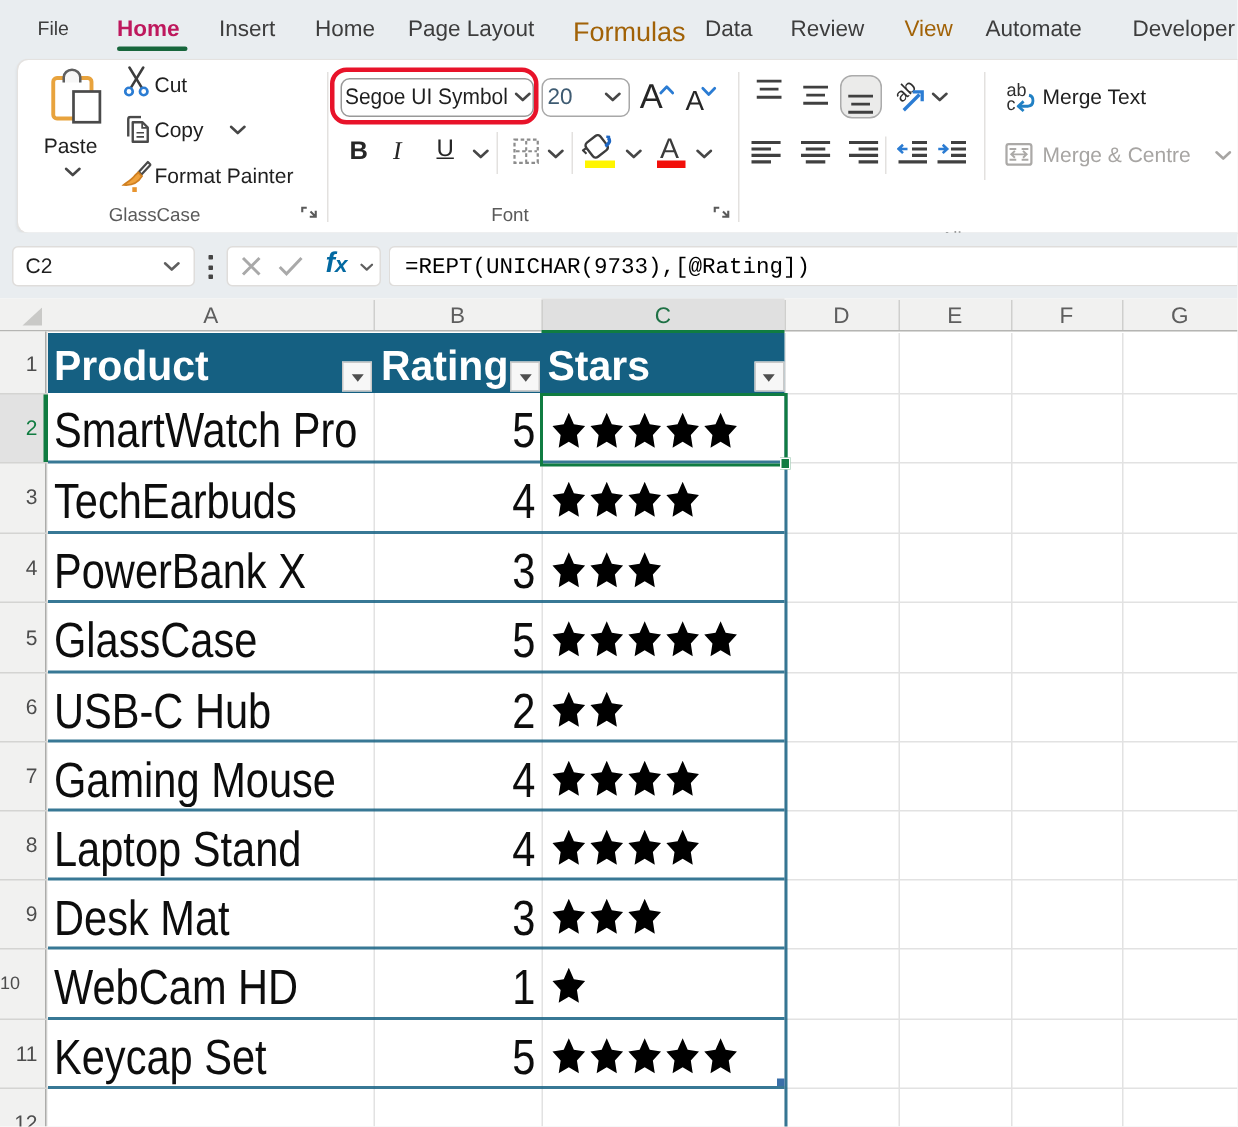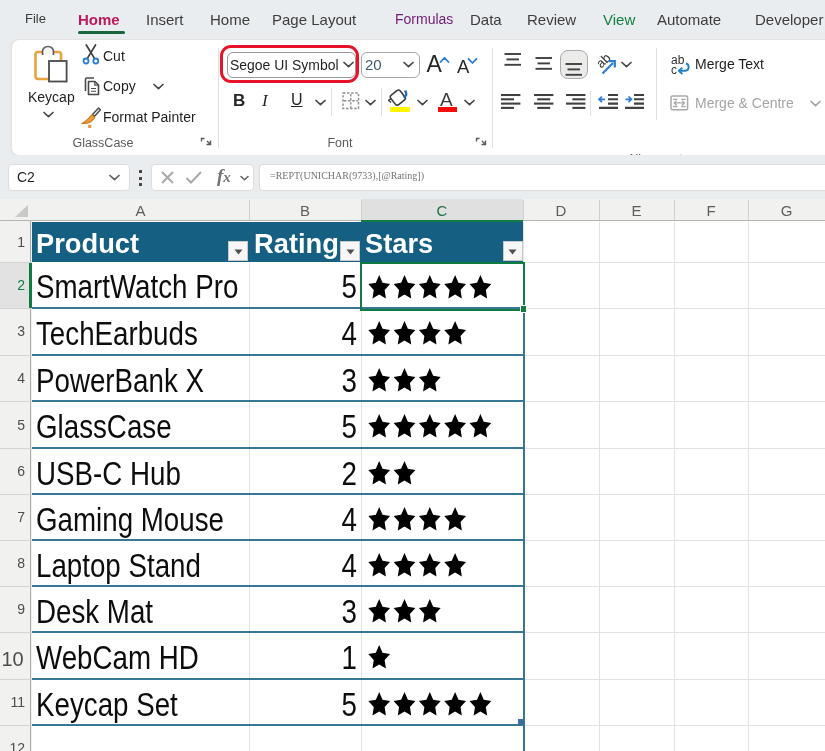--- a/index.html
+++ b/index.html
@@ -4,36 +4,36 @@
 body{width:825px;height:751px;position:relative;overflow:hidden;background:#E9EDF0;font-family:"Liberation Sans",sans-serif;-webkit-font-smoothing:antialiased}
 .ab{position:absolute}
 .lbl{position:absolute;font-size:12.5px;color:#5a5a5a;text-align:center}
 .rtxt{position:absolute;font-size:14px;color:#1f1f1f;white-space:nowrap}
 </style></head><body>
 <div class="ab" style="left:25px;top:11px;font-size:13px;font-weight:400;color:#3d3d3d;white-space:nowrap">File</div>
 <div class="ab" style="left:78px;top:11px;font-size:15px;font-weight:700;color:#be185d;white-space:nowrap">Home</div>
 <div class="ab" style="left:146px;top:11px;font-size:15px;font-weight:400;color:#3d3d3d;white-space:nowrap">Insert</div>
 <div class="ab" style="left:210px;top:11px;font-size:15px;font-weight:400;color:#3d3d3d;white-space:nowrap">Home</div>
 <div class="ab" style="left:272px;top:11px;font-size:15px;font-weight:400;color:#3d3d3d;white-space:nowrap">Page Layout</div>
-<div class="ab" style="left:395px;top:11px;font-size:14px;font-weight:400;color:#701a75;white-space:nowrap">Formulas</div>
+<div class="ab" style="left:382px;top:11px;font-size:18px;font-weight:400;color:#a16207;white-space:nowrap">Formulas</div>
 <div class="ab" style="left:470px;top:11px;font-size:15px;font-weight:400;color:#3d3d3d;white-space:nowrap">Data</div>
 <div class="ab" style="left:527px;top:11px;font-size:15px;font-weight:400;color:#3d3d3d;white-space:nowrap">Review</div>
-<div class="ab" style="left:603px;top:11px;font-size:15px;font-weight:400;color:#15803d;white-space:nowrap">View</div>
+<div class="ab" style="left:603px;top:11px;font-size:15px;font-weight:400;color:#a16207;white-space:nowrap">View</div>
 <div class="ab" style="left:657px;top:11px;font-size:15px;font-weight:400;color:#3d3d3d;white-space:nowrap">Automate</div>
 <div class="ab" style="left:755px;top:11px;font-size:15px;font-weight:400;color:#3d3d3d;white-space:nowrap">Developer</div>
 <div class="ab" style="left:78px;top:31px;width:47px;height:3px;background:#17663c;border-radius:2px"></div>
 <div class="ab" style="left:11px;top:39px;width:814px;height:115px;background:#fff;border:1px solid #E4E2E0;border-right:none;border-radius:8px 0 0 8px;box-shadow:0 1px 2px rgba(0,0,0,0.05)"></div>
 <div class="ab" style="left:218px;top:48px;width:1px;height:100px;background:#E3E1DF"></div>
 <div class="ab" style="left:492px;top:48px;width:1px;height:100px;background:#E3E1DF"></div>
 <svg class="ab" style="left:33px;top:42px" width="38" height="42">
 <rect x="2.5" y="10" width="25.5" height="27" rx="2.5" fill="#fff" stroke="#E8A33D" stroke-width="2.6"></rect>
 <path d="M9.5 13 L9.5 9.5 A5.5 5 0 0 1 20.5 9.5 L20.5 13" fill="#f7f7f7" stroke="#5f5f5f" stroke-width="1.7"></path>
 <rect x="16" y="19" width="17.6" height="20.5" fill="#fff" stroke="#4a4a4a" stroke-width="1.8"></rect>
 </svg>
-<div class="rtxt" style="left:28px;top:89px;width:38px;text-align:center">Keycap</div>
+<div class="rtxt" style="left:28px;top:89px;width:38px;text-align:center">Paste</div>
 <svg style="position:absolute;left:43px;top:111px" width="11" height="8">
     <path d="M1 1.5 L5.5 5.7 L10 1.5" fill="none" stroke="#474747" stroke-width="1.7" stroke-linecap="round" stroke-linejoin="round"></path>
   </svg>
 <svg class="ab" style="left:82px;top:44px" width="18" height="23">
 <path d="M4.3 1 L12.6 14.6" stroke="#3d3d3d" stroke-width="1.7" stroke-linecap="round"></path>
 <path d="M13.5 1 L5.2 14.6" stroke="#3d3d3d" stroke-width="1.7" stroke-linecap="round"></path>
 <circle cx="4" cy="17" r="2.5" fill="none" stroke="#2b7cd3" stroke-width="1.8"></circle>
 <circle cx="13.8" cy="17" r="2.5" fill="none" stroke="#2b7cd3" stroke-width="1.8"></circle>
 </svg>
 <div class="rtxt" style="left:103px;top:48px">Cut</div>
@@ -188,26 +188,26 @@
 <div class="ab" style="left:139px;top:170px;width:3px;height:3px;background:#444;border-radius:0.5px"></div>
 <div class="ab" style="left:139px;top:176.5px;width:3px;height:3px;background:#444;border-radius:0.5px"></div>
 <div class="ab" style="left:139px;top:183px;width:3px;height:3px;background:#444;border-radius:0.5px"></div>
 <div class="ab" style="left:151px;top:164px;width:103px;height:27px;background:#fff;border:1px solid #DFDDDB;border-radius:4px;box-sizing:border-box"></div>
 <svg class="ab" style="left:160px;top:170px" width="16" height="16">
     <path d="M2 2 L13 13 M13 2 L2 13" stroke="#A9A9A9" stroke-width="2"></path>
   </svg>
 <svg class="ab" style="left:185px;top:170px" width="18" height="15">
     <path d="M1.5 8 L6 12.5 L16 2" fill="none" stroke="#A9A9A9" stroke-width="2"></path>
   </svg>
-<div class="ab" style="left:217px;top:165px;font-size:19px;font-style:italic;font-family:Liberation Serif, serif;font-weight:600;color:#737373">f<span style="font-size:15px">x</span></div>
+<div class="ab" style="left:217px;top:165px;font-size:19px;font-style:italic;font-family:Liberation Sans, sans-serif;font-weight:600;color:#0369a1">f<span style="font-size:15px">x</span></div>
 <svg style="position:absolute;left:240px;top:175px" width="9" height="7">
     <path d="M1 1.5 L4.5 4.7 L8 1.5" fill="none" stroke="#5f5f5f" stroke-width="1.5" stroke-linecap="round" stroke-linejoin="round"></path>
   </svg>
 <div class="ab" style="left:259px;top:164px;width:566px;height:27px;background:#fff;border:1px solid #DFDDDB;border-right:none;border-radius:4px 0 0 4px;box-sizing:border-box"></div>
-<div class="ab" style="left:270px;top:170px;font-family:Liberation Serif, serif;font-size:10px;color:#737373;white-space:nowrap">=REPT(UNICHAR(9733),[@Rating])</div>
+<div class="ab" style="left:270px;top:170px;font-family:Liberation Mono, monospace;font-size:15px;color:#000000;white-space:nowrap">=REPT(UNICHAR(9733),[@Rating])</div>
 <div class="ab" style="left:0px;top:199px;width:825px;height:552px;background:#fff"></div>
 <div class="ab" style="left:0px;top:199px;width:825px;height:22px;background:#F1F1F0;border-bottom:1px solid #B5B5B3;box-sizing:border-box"></div>
 <div class="ab" style="left:361px;top:199px;width:162px;height:22px;background:#E0E0E0"></div>
 <div class="ab" style="left:32px;top:201.5px;width:217px;text-align:center;font-size:15px;color:#5e5e5e">A</div>
 <div class="ab" style="left:249px;top:201.5px;width:112px;text-align:center;font-size:15px;color:#5e5e5e">B</div>
 <div class="ab" style="left:361px;top:201.5px;width:162px;text-align:center;font-size:15px;color:#1E7145">C</div>
 <div class="ab" style="left:523px;top:201.5px;width:76px;text-align:center;font-size:15px;color:#5e5e5e">D</div>
 <div class="ab" style="left:599px;top:201.5px;width:75px;text-align:center;font-size:15px;color:#5e5e5e">E</div>
 <div class="ab" style="left:674px;top:201.5px;width:74px;text-align:center;font-size:15px;color:#5e5e5e">F</div>
 <div class="ab" style="left:748px;top:201.5px;width:77px;text-align:center;font-size:15px;color:#5e5e5e">G</div>
@@ -236,21 +236,21 @@
 <div class="ab" style="left:0px;top:416.5px;width:25px;text-align:right;font-size:14px;color:#4d4d4d">5</div>
 <div class="ab" style="left:0px;top:447.7px;width:31.5px;height:1px;background:#D4D4D2"></div>
 <div class="ab" style="left:0px;top:462.85px;width:25px;text-align:right;font-size:14px;color:#4d4d4d">6</div>
 <div class="ab" style="left:0px;top:494.0px;width:31.5px;height:1px;background:#D4D4D2"></div>
 <div class="ab" style="left:0px;top:509.0px;width:25px;text-align:right;font-size:14px;color:#4d4d4d">7</div>
 <div class="ab" style="left:0px;top:540.0px;width:31.5px;height:1px;background:#D4D4D2"></div>
 <div class="ab" style="left:0px;top:555.0px;width:25px;text-align:right;font-size:14px;color:#4d4d4d">8</div>
 <div class="ab" style="left:0px;top:586.0px;width:31.5px;height:1px;background:#D4D4D2"></div>
 <div class="ab" style="left:0px;top:601.15px;width:25px;text-align:right;font-size:14px;color:#4d4d4d">9</div>
 <div class="ab" style="left:0px;top:632.3px;width:31.5px;height:1px;background:#D4D4D2"></div>
-<div class="ab" style="left:0px;top:647.5px;width:25px;text-align:center;font-size:20px;color:#4d4d4d">10</div>
+<div class="ab" style="left:0px;top:647.5px;width:25px;text-align:left;font-size:12px;color:#4d4d4d">10</div>
 <div class="ab" style="left:0px;top:678.7px;width:31.5px;height:1px;background:#D4D4D2"></div>
 <div class="ab" style="left:0px;top:693.8px;width:25px;text-align:right;font-size:14px;color:#4d4d4d">11</div>
 <div class="ab" style="left:0px;top:724.9px;width:31.5px;height:1px;background:#D4D4D2"></div>
 <div class="ab" style="left:0px;top:740.05px;width:25px;text-align:right;font-size:14px;color:#4d4d4d">12</div>
 <div class="ab" style="left:249px;top:222.0px;width:1px;height:529.0px;background:#E2E2E2"></div>
 <div class="ab" style="left:361px;top:222.0px;width:1px;height:529.0px;background:#E2E2E2"></div>
 <div class="ab" style="left:523px;top:222.0px;width:1px;height:529.0px;background:#E2E2E2"></div>
 <div class="ab" style="left:599px;top:222.0px;width:1px;height:529.0px;background:#E2E2E2"></div>
 <div class="ab" style="left:674px;top:222.0px;width:1px;height:529.0px;background:#E2E2E2"></div>
 <div class="ab" style="left:748px;top:222.0px;width:1px;height:529.0px;background:#E2E2E2"></div>

